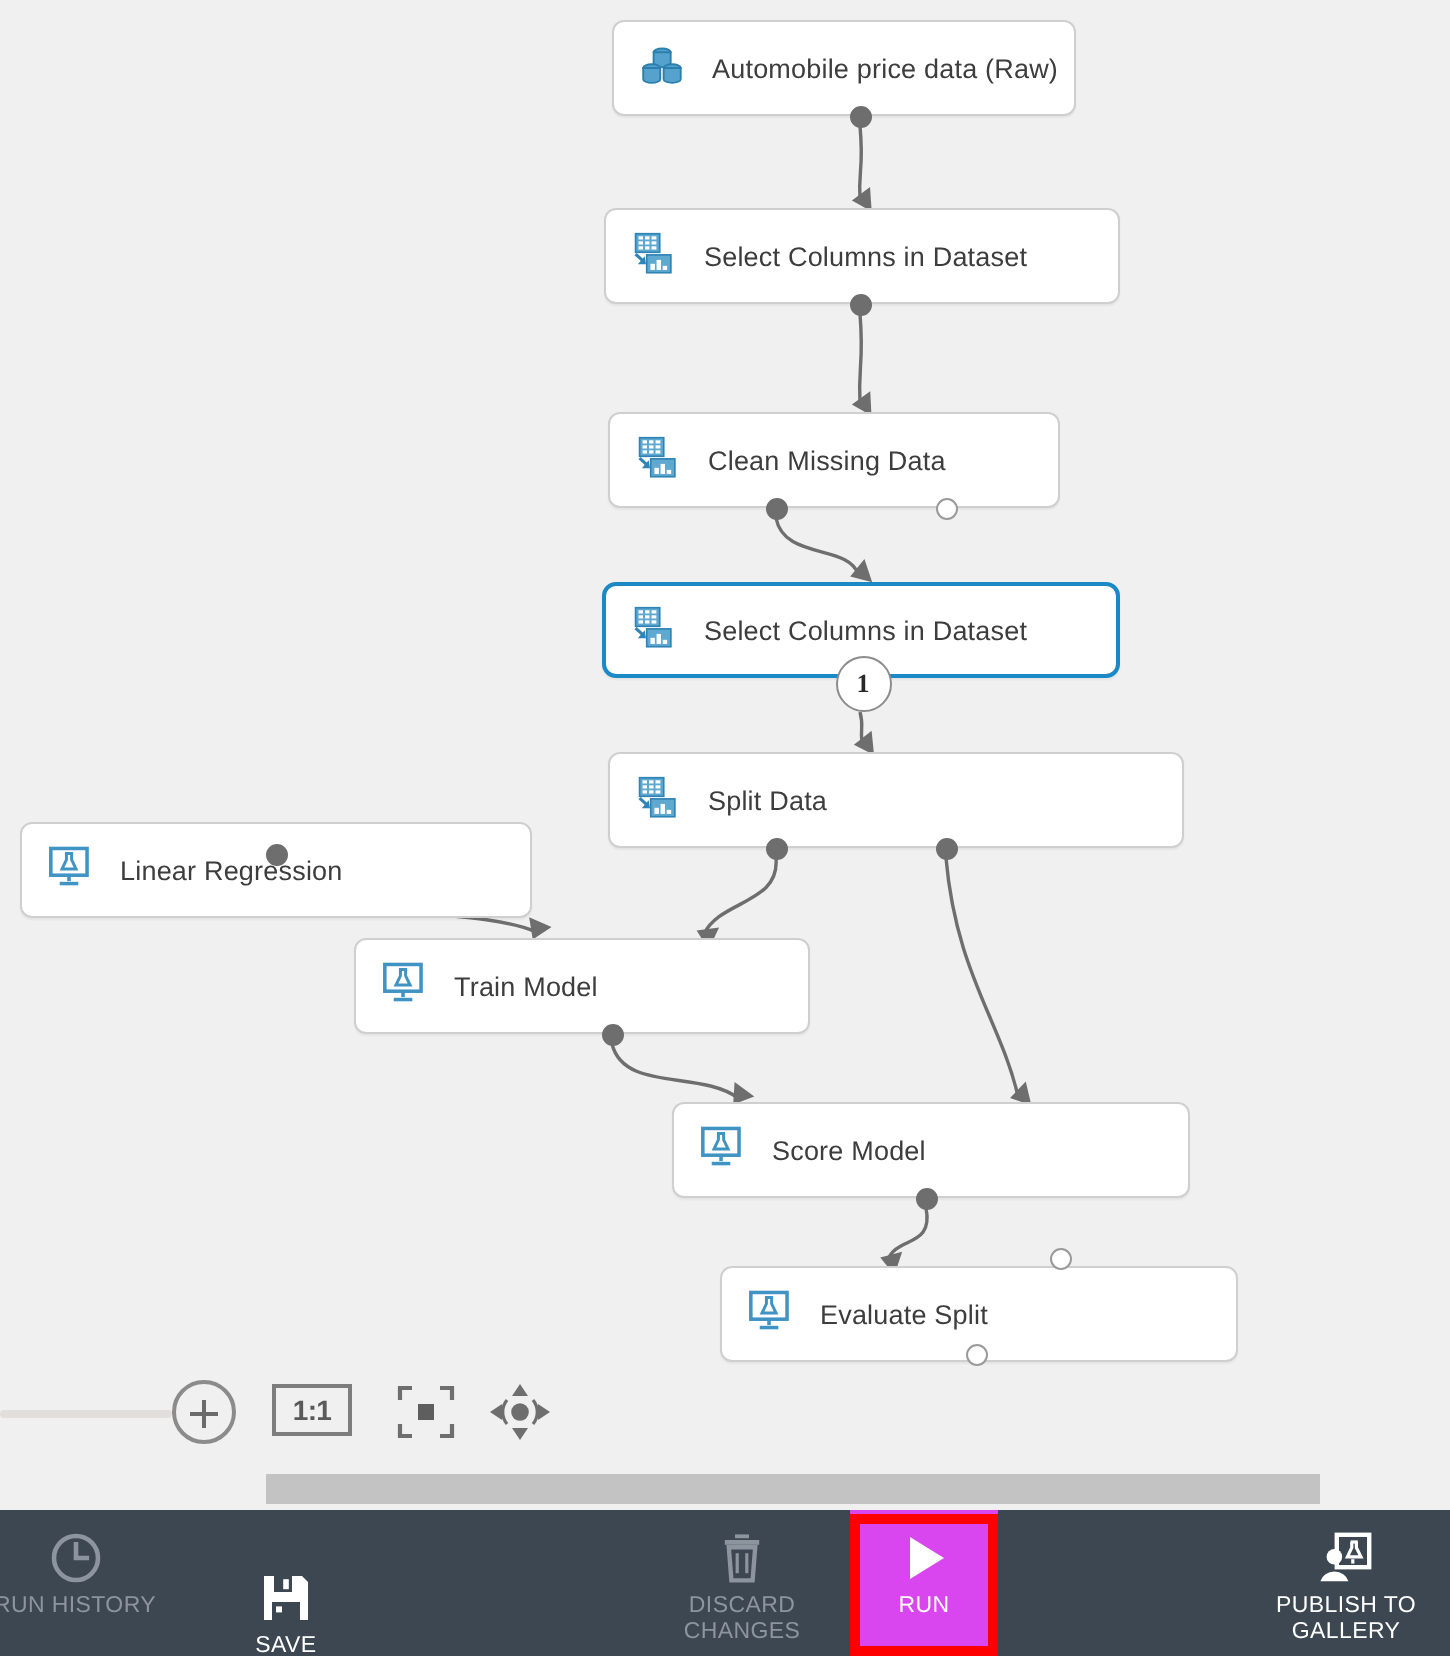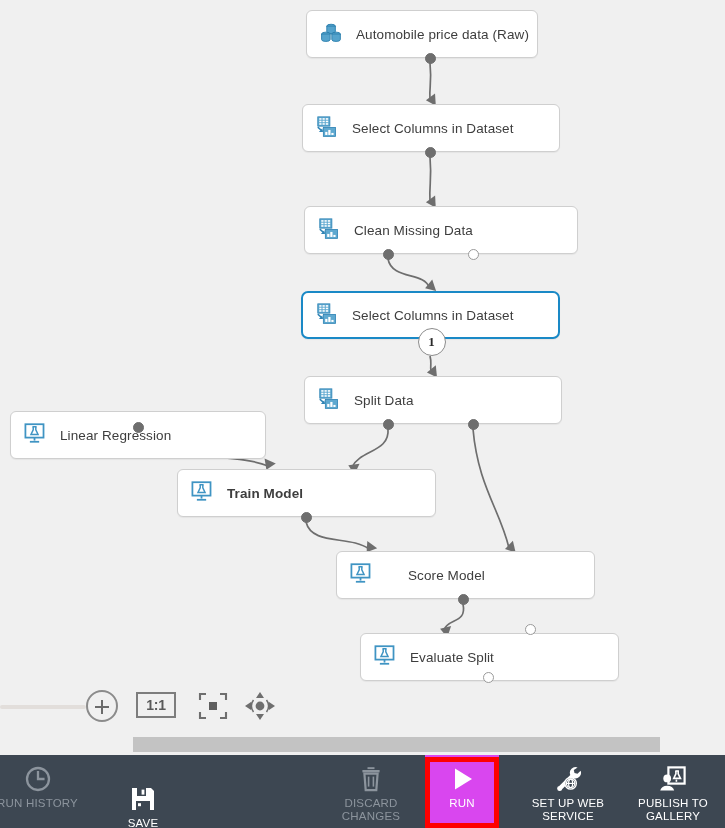--- a/index.html
+++ b/index.html
@@ -300,21 +300,21 @@
             <path d="M8.6,18.4 L4.2,18.4 L7.9,14.2 Z" fill="#2f84b5"></path>
             <rect x="9" y="13.4" width="13" height="9.6" fill="#5fa9d0" stroke="#2f84b5" stroke-width="0.9"></rect>
             <g fill="#ffffff">
               <rect x="11" y="18.2" width="2.4" height="3.3"></rect>
               <rect x="14.3" y="16.1" width="2.4" height="5.4"></rect>
               <rect x="17.6" y="19.3" width="2.4" height="2.2"></rect>
             </g>
           </svg>
           <span class="nlabel">Select Columns in Dataset</span>
         </div>
-        <div class="node" style="left: 304px; top: 206px; width: 274px;">
+        <div class="node" style="left: 304px; top: 206px; width: 226px;">
           <svg class="nicon" viewBox="0 0 28 28">
             <rect x="3" y="2" width="13" height="10" fill="#5fa9d0" stroke="#2f84b5" stroke-width="0.9"></rect>
             <g fill="#ffffff">
               <rect x="4.6" y="3.4" width="2.4" height="1.7"></rect>
               <rect x="8.1" y="3.4" width="2.4" height="1.7"></rect>
               <rect x="11.6" y="3.4" width="2.6" height="1.7"></rect>
               <rect x="4.6" y="6.1" width="2.4" height="1.7"></rect>
               <rect x="8.1" y="6.1" width="2.4" height="1.7"></rect>
               <rect x="11.6" y="6.1" width="2.6" height="1.7"></rect>
               <rect x="4.6" y="8.8" width="2.4" height="1.7"></rect>
@@ -363,21 +363,21 @@
             <rect x="2.6" y="2.4" width="19.5" height="14.4" fill="#ffffff" stroke="#3f94c3" stroke-width="1.9"></rect>
             <g fill="none" stroke="#3f94c3" stroke-width="1.6">
               <path d="M10.2,5.1 h4.4"></path>
               <path d="M11,5.1 v3.4 L8.6,13.5 h7.6 L13.8,8.5 V5.1"></path>
             </g>
             <path d="M12.4,16.8 v3.2" stroke="#3f94c3" stroke-width="1.9"></path>
             <path d="M7.4,21.3 h10" stroke="#3f94c3" stroke-width="1.9"></path>
           </svg>
           <span class="nlabel">Linear Regression</span>
         </div>
-        <div class="node" style="left: 304px; top: 376px; width: 258px;">
+        <div class="node" style="left: 304px; top: 376px; width: 288px;">
           <svg class="nicon" viewBox="0 0 28 28">
             <rect x="3" y="2" width="13" height="10" fill="#5fa9d0" stroke="#2f84b5" stroke-width="0.9"></rect>
             <g fill="#ffffff">
               <rect x="4.6" y="3.4" width="2.4" height="1.7"></rect>
               <rect x="8.1" y="3.4" width="2.4" height="1.7"></rect>
               <rect x="11.6" y="3.4" width="2.6" height="1.7"></rect>
               <rect x="4.6" y="6.1" width="2.4" height="1.7"></rect>
               <rect x="8.1" y="6.1" width="2.4" height="1.7"></rect>
               <rect x="11.6" y="6.1" width="2.6" height="1.7"></rect>
               <rect x="4.6" y="8.8" width="2.4" height="1.7"></rect>
@@ -388,33 +388,33 @@
             <path d="M8.6,18.4 L4.2,18.4 L7.9,14.2 Z" fill="#2f84b5"></path>
             <rect x="9" y="13.4" width="13" height="9.6" fill="#5fa9d0" stroke="#2f84b5" stroke-width="0.9"></rect>
             <g fill="#ffffff">
               <rect x="11" y="18.2" width="2.4" height="3.3"></rect>
               <rect x="14.3" y="16.1" width="2.4" height="5.4"></rect>
               <rect x="17.6" y="19.3" width="2.4" height="2.2"></rect>
             </g>
           </svg>
           <span class="nlabel">Split Data</span>
         </div>
-        <div class="node" style="left: 177px; top: 469px; width: 259px; font-weight: bold;">
+        <div class="node" style="left: 177px; top: 469px; width: 228px;">
           <svg class="nicon" viewBox="0 0 28 28">
             <rect x="2.6" y="2.4" width="19.5" height="14.4" fill="#ffffff" stroke="#3f94c3" stroke-width="1.9"></rect>
             <g fill="none" stroke="#3f94c3" stroke-width="1.6">
               <path d="M10.2,5.1 h4.4"></path>
               <path d="M11,5.1 v3.4 L8.6,13.5 h7.6 L13.8,8.5 V5.1"></path>
             </g>
             <path d="M12.4,16.8 v3.2" stroke="#3f94c3" stroke-width="1.9"></path>
             <path d="M7.4,21.3 h10" stroke="#3f94c3" stroke-width="1.9"></path>
           </svg>
           <span class="nlabel">Train Model</span>
         </div>
-        <div class="node" style="left: 336px; top: 551px; width: 259px; gap: 22px;">
+        <div class="node" style="left: 336px; top: 551px; width: 259px;">
           <svg class="nicon" viewBox="0 0 28 28">
             <rect x="2.6" y="2.4" width="19.5" height="14.4" fill="#ffffff" stroke="#3f94c3" stroke-width="1.9"></rect>
             <g fill="none" stroke="#3f94c3" stroke-width="1.6">
               <path d="M10.2,5.1 h4.4"></path>
               <path d="M11,5.1 v3.4 L8.6,13.5 h7.6 L13.8,8.5 V5.1"></path>
             </g>
             <path d="M12.4,16.8 v3.2" stroke="#3f94c3" stroke-width="1.9"></path>
             <path d="M7.4,21.3 h10" stroke="#3f94c3" stroke-width="1.9"></path>
           </svg>
           <span class="nlabel">Score Model</span>
@@ -511,34 +511,20 @@
         </svg>
         <span class="tb-label">DISCARD
 CHANGES</span>
       </div>
       <div class="tb-item hover" style="left: 425px; width: 74px;">
         <svg class="tb-icon" viewBox="0 0 28 28">
           <path d="M7,3.5 L24,14 L7,24.5 Z" fill="#ffffff"></path>
         </svg>
         <span class="tb-label">RUN</span>
       </div>
-      <div class="tb-item" style="left: 512px; width: 112px;">
-        <svg class="tb-icon" viewBox="0 0 28 28">
-          <path d="M23.6,2.6 a5.6,5.6 0 0 0 -7.3,7.3 L5.2,20.9 a2.6,2.6 0 1 0 3.1,3.1 L19.3,13 a5.6,5.6 0 0 0 7.3,-7.3 l-3.1,3.1 l-3,-0.7 l-0.7,-3 z" fill="#ffffff"></path>
-          <circle cx="16.6" cy="18.4" r="6.4" fill="#ffffff"></circle>
-          <circle cx="16.6" cy="18.4" r="5" fill="#3d4752"></circle>
-          <g fill="none" stroke="#ffffff" stroke-width="1.2">
-            <circle cx="16.6" cy="18.4" r="4.2"></circle>
-            <path d="M12.4,18.4 h8.4"></path>
-            <ellipse cx="16.6" cy="18.4" rx="2" ry="4.2"></ellipse>
-          </g>
-        </svg>
-        <span class="tb-label">SET UP WEB
-SERVICE</span>
-      </div>
       <div class="tb-item" style="left: 617px; width: 112px;">
         <svg class="tb-icon" viewBox="0 0 28 28">
           <rect x="9.4" y="2.4" width="16.2" height="16.2" fill="none" stroke="#ffffff" stroke-width="2.2"></rect>
           <g fill="none" stroke="#ffffff" stroke-width="1.6">
             <path d="M16.3,6 h3.6"></path>
             <path d="M16.9,6 v2.8 l-2.2,4.6 h6.8 l-2.3,-4.6 V6"></path>
           </g>
           <path d="M17.4,14.6 v2.2" stroke="#ffffff" stroke-width="1.6"></path>
           <circle cx="8.2" cy="13.4" r="3.9" fill="#ffffff"></circle>
           <path d="M1.2,25.6 a7.2,6.4 0 0 1 14,0 z" fill="#ffffff"></path>

